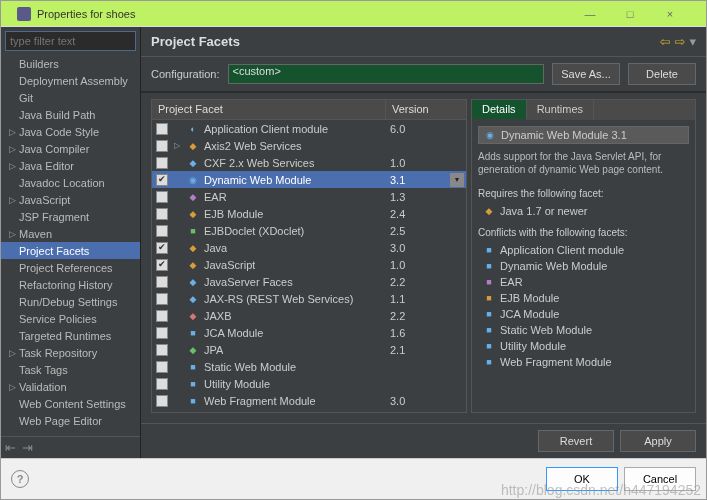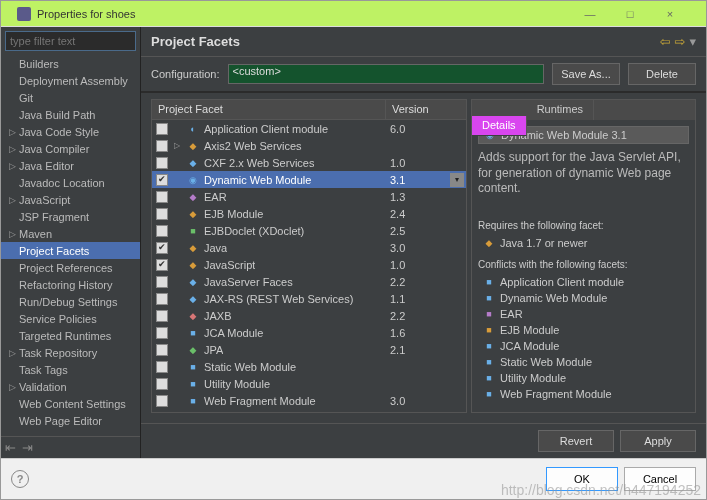--- a/index.html
+++ b/index.html
@@ -46,24 +46,24 @@
 .fico.blue{color:#6ab0e8}
 .fico.org{color:#d89c3a}
 .fico.grn{color:#6abf69}
 .fico.pur{color:#b57cc9}
 .fico.red{color:#d87676}
 .lbl{white-space:nowrap;overflow:hidden}
 .ddown{width:14px;height:14px;background:#888;color:#222;display:inline-flex;align-items:center;justify-content:center;font-size:8px;margin-left:auto;margin-right:2px}
 .detail{width:225px;background:#3c3f41;border:1px solid #555;display:flex;flex-direction:column}
 .tabs{display:flex;background:#4a4a4a;height:20px}
 .tab{padding:3px 10px;color:#ccc;border-right:1px solid #555}
-.tab.act{background:#d946ef;color:#fff;border-bottom:1px solid #3c3f41;position:relative;top:16px}
+.tab.act{background:#14532d;color:#fff;border-bottom:1px solid #3c3f41;position:relative;top:0}
 .dcont{flex:1;padding:6px;color:#ccc;overflow:hidden}
 .dhdr{background:#5a5a5a;padding:2px 4px;display:flex;align-items:center;gap:4px;border:1px solid #666;margin-bottom:6px;font-size:10px}
-.ddesc{font-size:12px;color:#bbb;margin-bottom:23px;line-height:1.3}
+.ddesc{font-size:10px;color:#bbb;margin-bottom:12px;line-height:1.3}
 .dsec{font-size:10px;margin-bottom:4px}
 .dlist{padding-left:4px;margin-bottom:8px}
 .dlist .dit{display:flex;align-items:center;gap:4px;height:16px;font-size:10px}
 .footer{background:#3c3f41;border-top:1px solid #555;padding:6px 10px;display:flex;justify-content:flex-end;gap:6px}
 .wfoot{background:#f0f0f0;border-top:1px solid #ccc;padding:8px 10px;display:flex;align-items:center}
 .wfoot .help{width:18px;height:18px;border:1.5px solid #888;border-radius:50%;color:#888;display:flex;align-items:center;justify-content:center;font-weight:bold}
 .wfoot .spc{flex:1}
 .wbtn2{min-width:72px;height:24px;background:#fdfdfd;border:1px solid #aaa;margin-left:6px;display:flex;align-items:center;justify-content:center;cursor:pointer}
 .wbtn2.pri{border:1px solid #3399ff}
 .watermark{position:absolute;bottom:2px;right:6px;color:#999;font-size:14px;opacity:.6}

